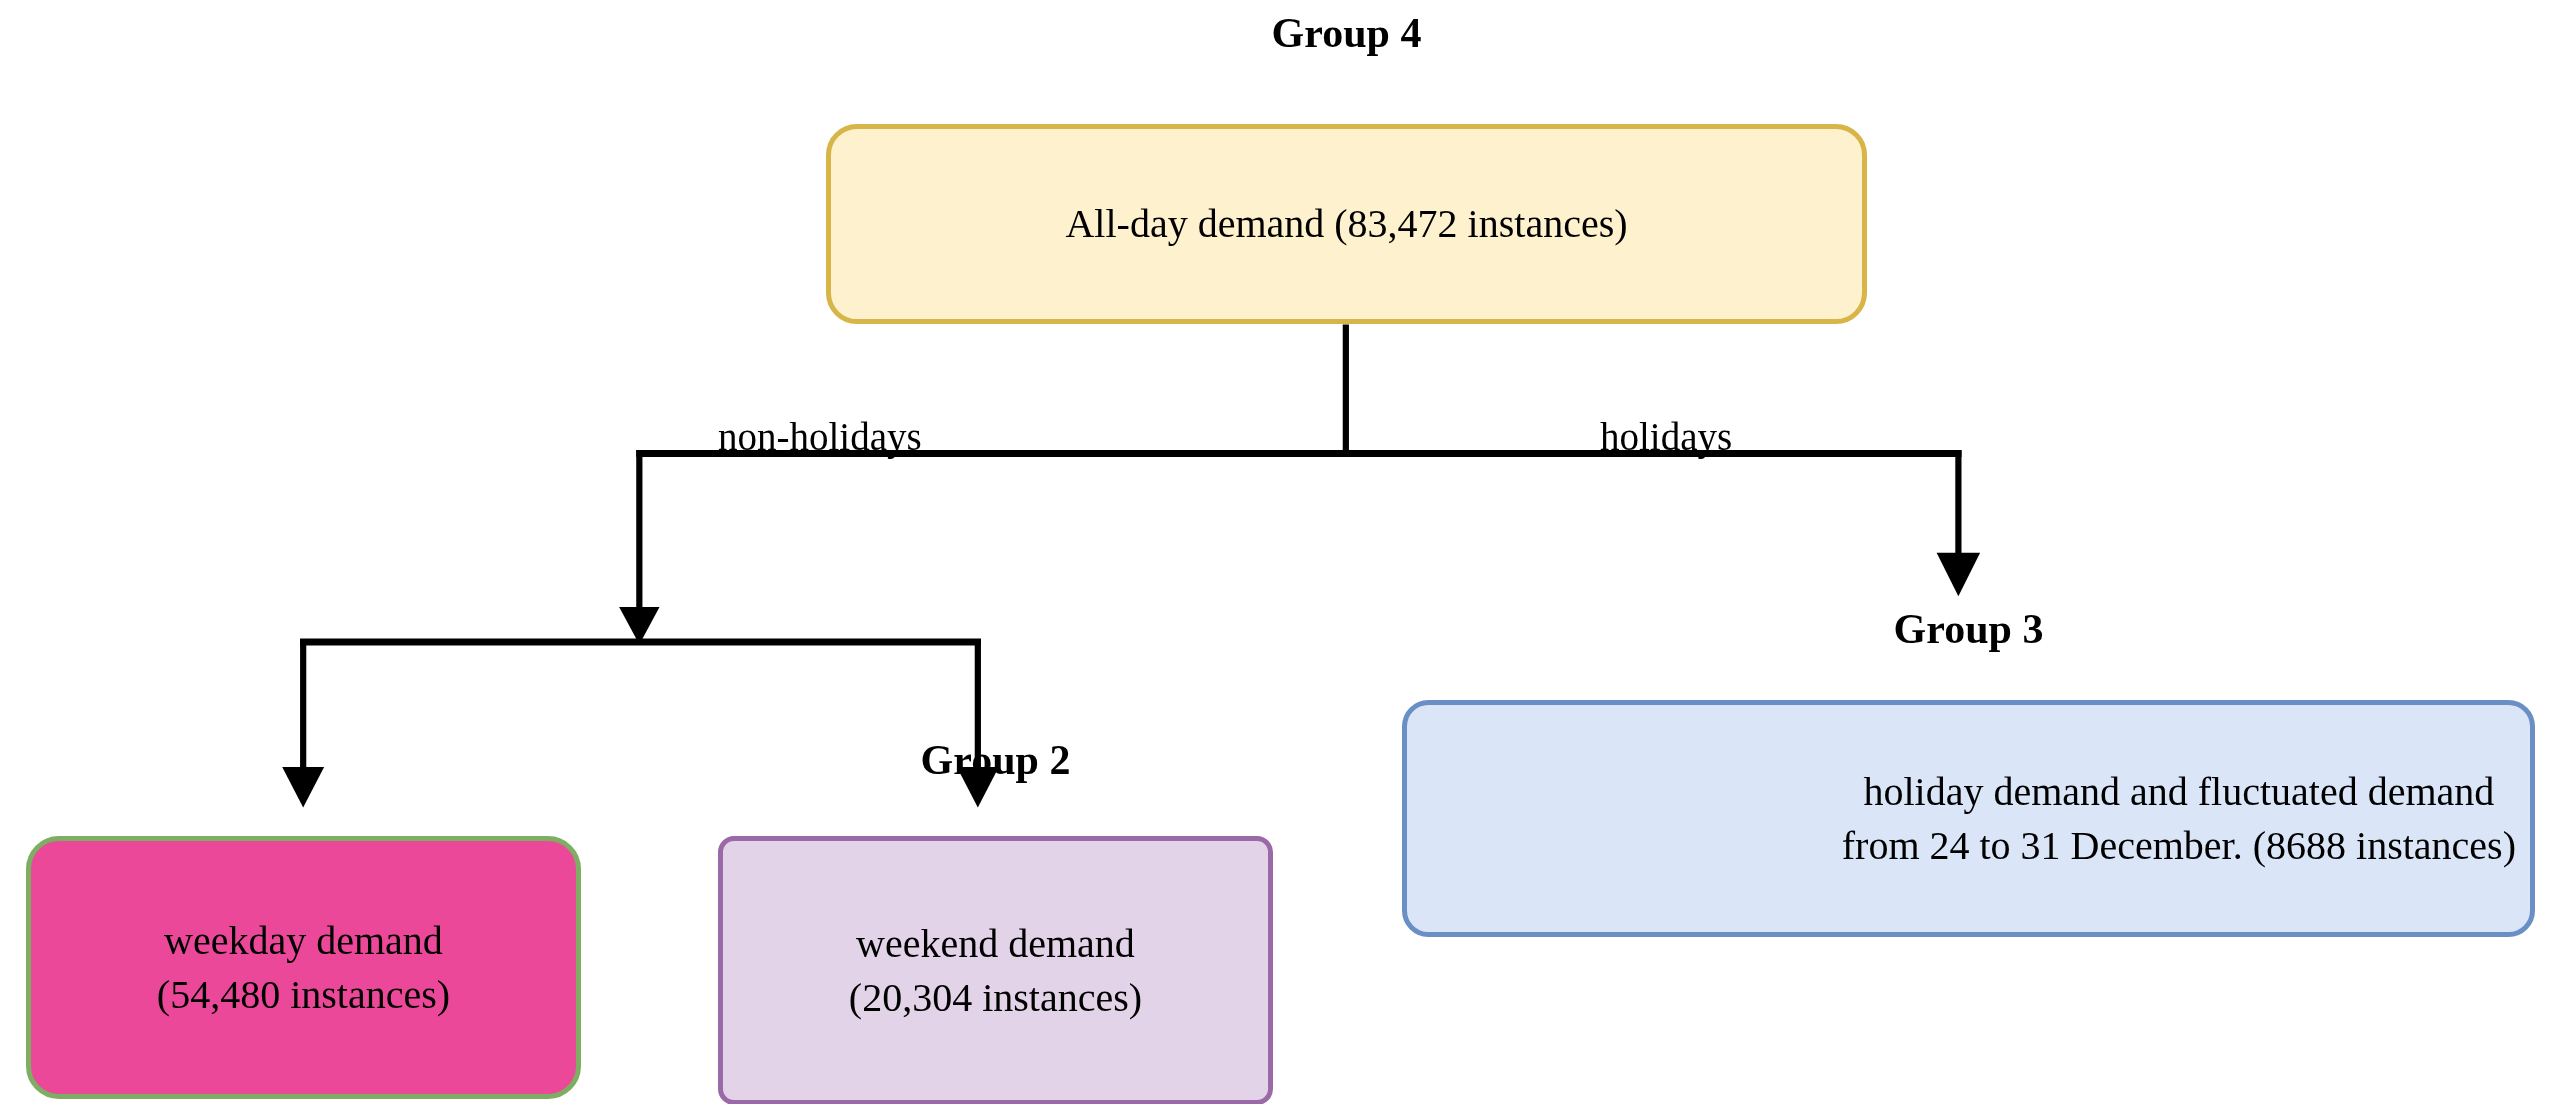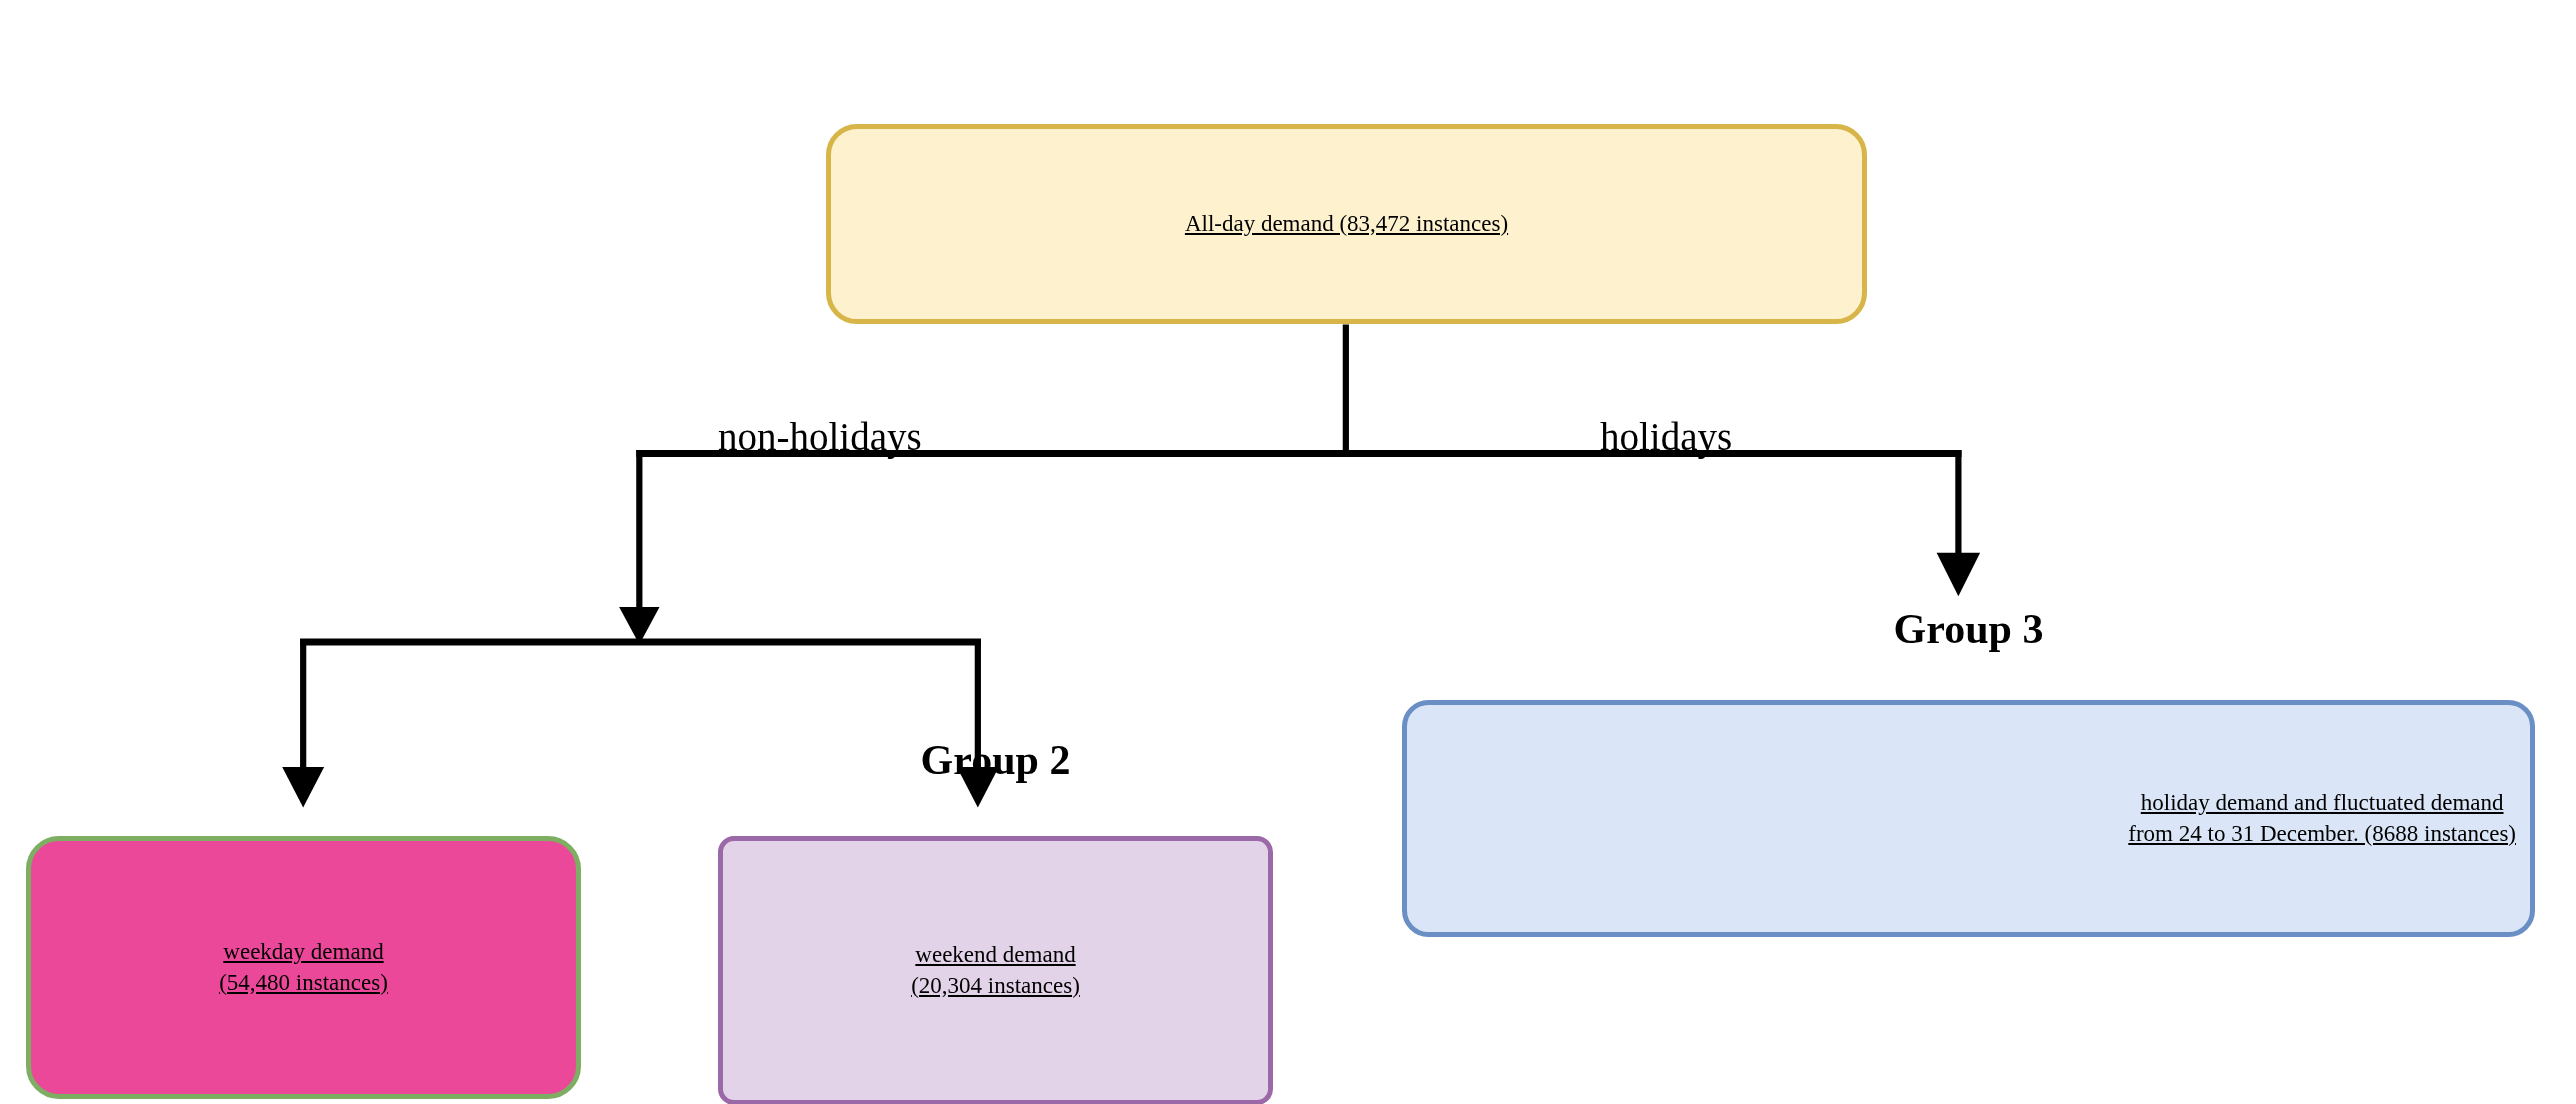--- a/index.html
+++ b/index.html
@@ -35,25 +35,24 @@
     text-align: center;
     color: #000;
   }
   .node-box {
     position: absolute;
     box-sizing: border-box;
     display: flex;
     align-items: center;
     justify-content: center;
     text-align: center;
-    font-size: 23px;
+    font-size: 40px;
     line-height: 1.34;
     border-style: solid;
     color: #000;
-    text-decoration: underline;
   }
   .node-box .box-text {
     display: block;
     padding: 0 14px;
   }
   
   #box-group4 {
     left: 826px;
     top: 124px;
     width: 1041px;
@@ -151,20 +150,21 @@
 
     <line x1="386" y1="827" x2="1263" y2="827" stroke="#000000" stroke-width="9"></line>
 
     <line x1="390" y1="823" x2="390" y2="995" stroke="#000000" stroke-width="8"></line>
     <path d="M 363 988 L 417 988 L 390 1040 z" fill="#000000"></path>
 
     <line x1="1259" y1="823" x2="1259" y2="995" stroke="#000000" stroke-width="8"></line>
     <path d="M 1232 988 L 1286 988 L 1259 1040 z" fill="#000000"></path>
   </svg>
 
+  <div class="node-title" id="title-group4">Group 4</div>
   <div class="node-box" id="box-group4">
     <span class="box-text">All-day demand (83,472 instances)</span>
   </div>
 
   <div class="edge-label" id="label-non-holidays">non-holidays</div>
   <div class="edge-label" id="label-holidays">holidays</div>
 
   <div class="node-box" id="box-group1">
     <span class="box-text">
       <span>weekday demand</span><br>

